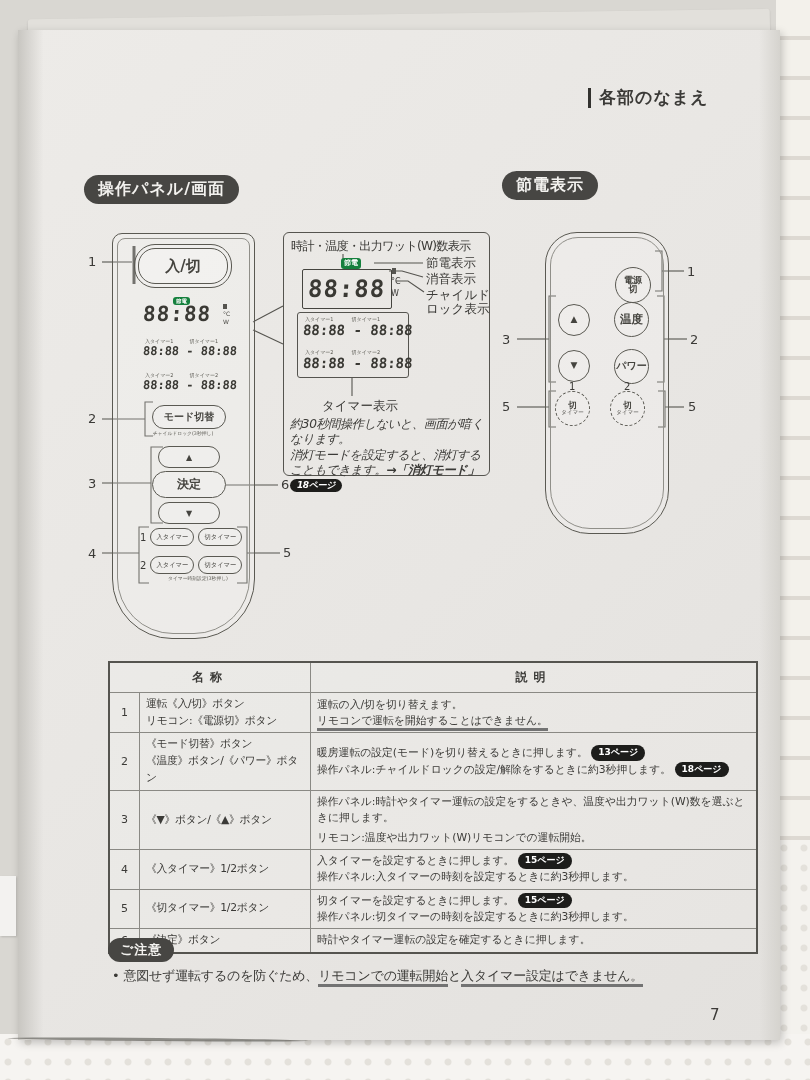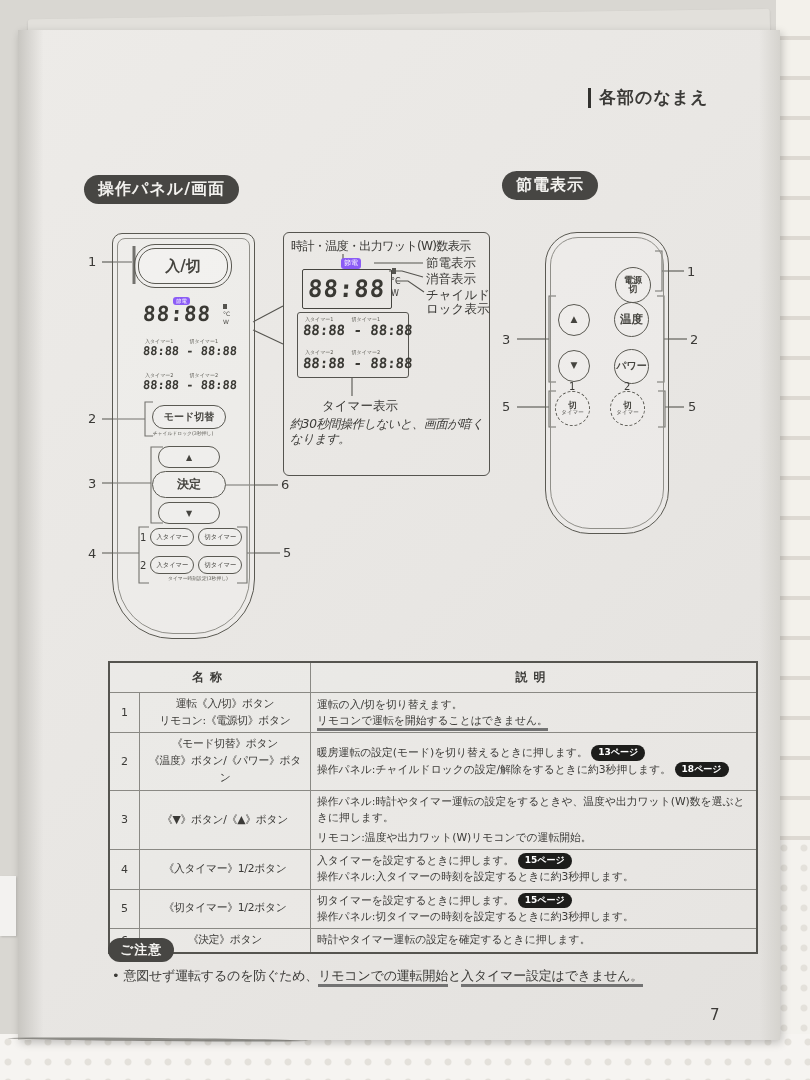--- a/index.html
+++ b/index.html
@@ -57,35 +57,35 @@
   }
   .hdr{display:flex;align-items:center;gap:8px;}
   .hdr-bar{width:3px;height:20px;background:#33322f;}
   .hdr-text{font-size:17px;font-weight:bold;letter-spacing:1px;}
   .page-ref{
     background:#1d1d1b;color:#fff;border-radius:9px;font-size:9px;
     padding:1px 7px;font-weight:bold;white-space:nowrap;display:inline-block;vertical-align:1px;
   }
   .seg{font-family:"DejaVu Sans Mono",monospace;font-weight:bold;color:#3a3934;transform:skewX(-4deg);letter-spacing:1px;white-space:nowrap;}
   .tinylbl{font-size:5px;color:#5a5952;white-space:nowrap;letter-spacing:0;}
-  .eco-pill{background:#8b5cf6;color:#fff;border-radius:3px;font-size:5.5px;padding:0 3px;font-weight:normal;white-space:nowrap;line-height:1.5;}
+  .eco-pill{background:#15803d;color:#fff;border-radius:3px;font-size:5.5px;padding:0 3px;font-weight:bold;white-space:nowrap;line-height:1.5;}
   .oval{border:1.2px solid #5a5952;border-radius:999px;display:flex;align-items:center;justify-content:center;color:#45443f;background:rgba(255,255,255,.15);}
   .circle{border:1.2px solid #5a5952;border-radius:50%;display:flex;flex-direction:column;align-items:center;justify-content:center;color:#45443f;line-height:1.05;background:rgba(255,255,255,.12);}
   .circle.dashed{border-style:dashed;}
   .device{border:1.6px solid #5a5952;background:rgba(255,255,255,.18);}
   .device-inner{position:absolute;border:1px solid #908f89;}
   .callout-num{font-size:13px;color:#3b3a37;}
   .redline{border-bottom:3px solid #737373;padding-bottom:1px;}
   
   table.spec{border-collapse:collapse;width:650px;font-size:10.8px;color:#3b3a37;background:rgba(255,255,255,.12);}
   table.spec th,table.spec td{border:1px solid #8a8984;padding:3px 6px;vertical-align:middle;}
   table.spec{border:2px solid #55544f;}
   table.spec th{font-size:12px;font-weight:bold;letter-spacing:6px;padding:6px 4px;text-align:center;}
   td.numcell{width:17px;text-align:center;padding:2px 3px;font-size:11px;}
-  td.namecell{width:158px;letter-spacing:-0.3px;line-height:1.55;text-align:center;}
+  td.namecell{width:158px;letter-spacing:-0.3px;line-height:1.55;}
   td.desccell{line-height:1.5;}
   .caution-text{font-size:13px;line-height:1.55;letter-spacing:-0.2px;}
   svg.lines{position:absolute;left:0;top:0;pointer-events:none;}
 </style>
 </head>
 <body>
 
 <div class="abs wall"></div>
 <div class="abs lace-right"></div>
 <div class="abs lace"></div>
@@ -224,20 +224,21 @@
   <div class="abs" style="left:7px;top:36px;display:flex;gap:18px;">
     <span class="tinylbl">入タイマー2</span>
     <span class="tinylbl">切タイマー2</span>
   </div>
   <div class="abs seg" style="left:5px;top:42px;font-size:14px;letter-spacing:0;">88:88 - 88:88</div>
 </div>
 <div class="abs" style="left:322px;top:398px;font-size:12.5px;">タイマー表示</div>
 
 <div class="abs" style="left:290px;top:417px;width:196px;font-size:12.2px;line-height:1.25;letter-spacing:-0.4px;font-style:italic;">
   <div>約30秒間操作しないと、画面が暗くなります。</div>
+  <div><span>消灯モードを設定すると、消灯することもできます。</span><span style="font-weight:bold;">→「消灯モード」</span> <span class="page-ref">18ページ</span></div>
 </div>
 
 <div class="abs device" style="left:545px;top:232px;width:122px;height:300px;border-radius:32px 32px 44px 44px;">
   <div class="device-inner" style="left:4px;top:4px;right:4px;bottom:4px;border-radius:28px 28px 40px 40px;"></div>
 
   <div class="abs circle" style="left:69px;top:34px;width:34px;height:34px;font-size:9px;font-weight:bold;">
     <span>電源</span>
     <span>切</span>
   </div>
 

